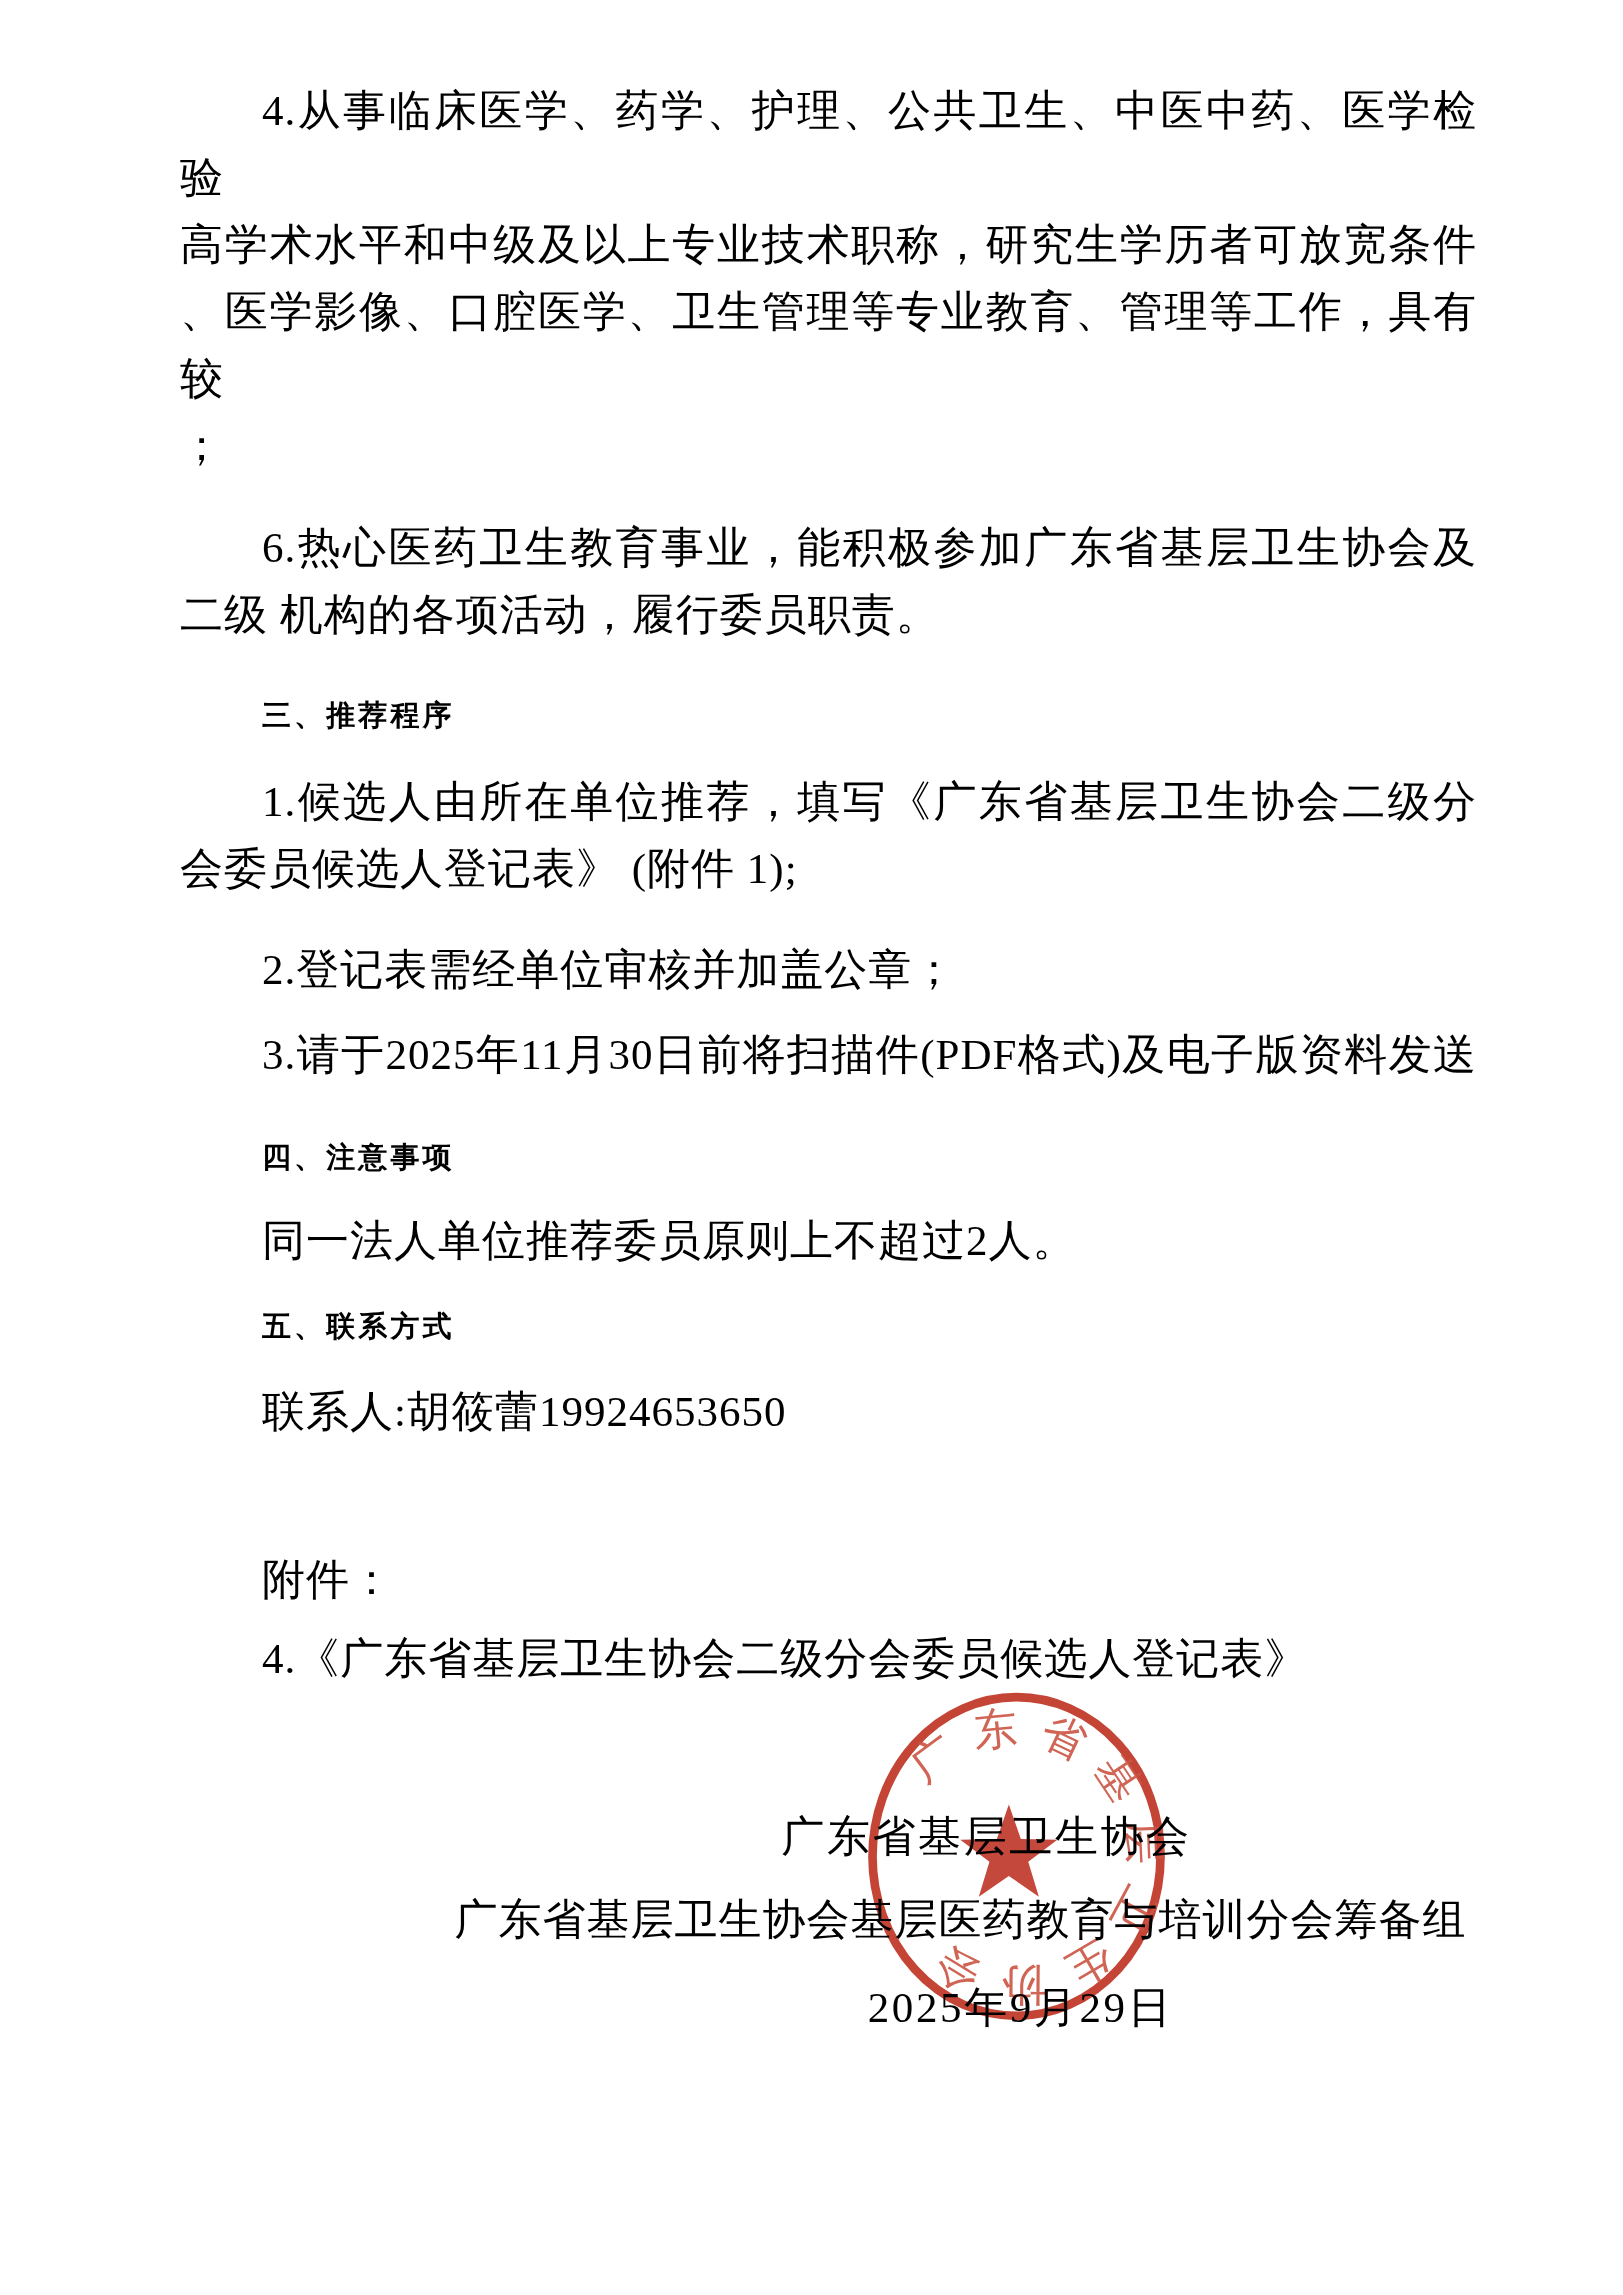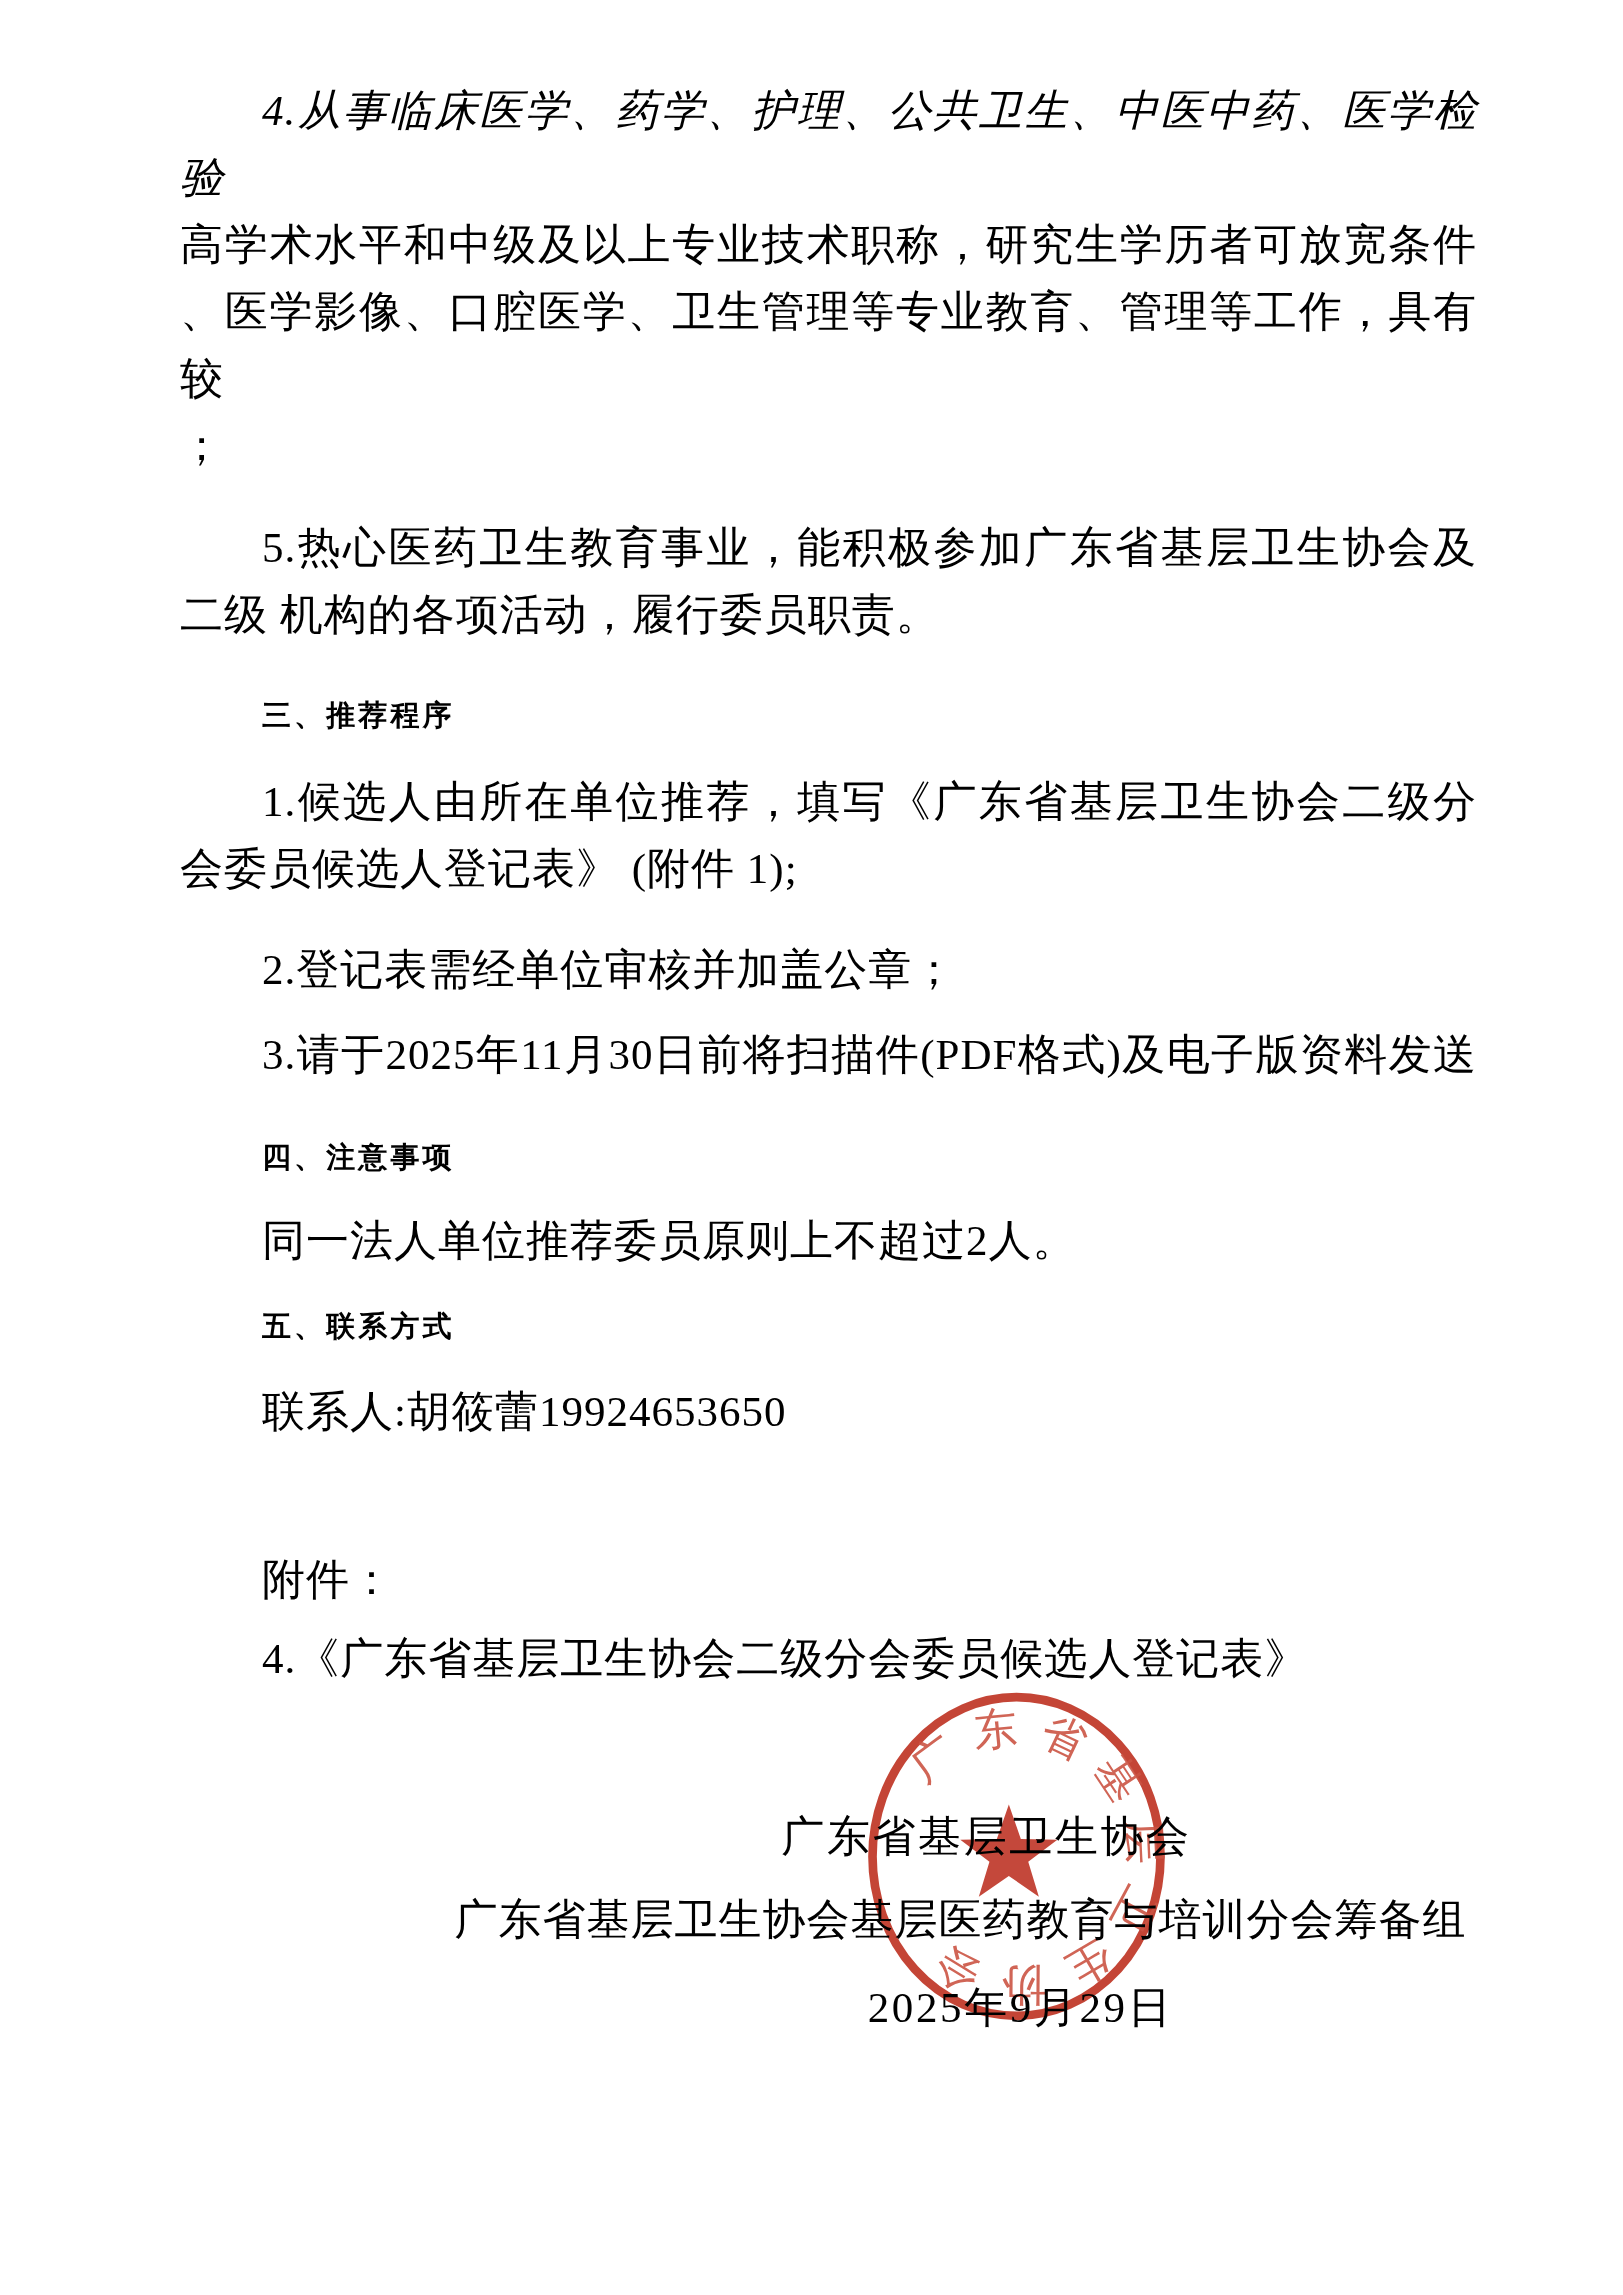--- a/index.html
+++ b/index.html
@@ -21,21 +21,21 @@
     letter-spacing:1px;
   }
   .ln{min-height:67px;}
   .ind{text-indent:82px;}
   .j{text-align:justify;text-align-last:justify;}
   .hd{font-weight:700;letter-spacing:3.1px;font-family:Liberation Sans, sans-serif;font-size:29px;}
   .sig{text-align:center;position:relative;letter-spacing:2.6px;white-space:nowrap;}
   .s1{left:158px;}
   .s2{left:132px;letter-spacing:1px;}
   .s3{left:192px;}
-  .mt150{margin-top:77px;font-style:italic;} .mt69{margin-top:35px;} .mt66{margin-top:34px;}
+  .mt150{margin-top:77px;} .mt69{margin-top:35px;} .mt66{margin-top:34px;}
   .mt38{margin-top:19.4px;}  .mt34{margin-top:17.4px;} .mt70{margin-top:36px;}
   .mt31{margin-top:16px;}  .mt35{margin-top:18px;} .mt198{margin-top:101px;}
   .mt24{margin-top:12.3px;}  .mt218{margin-top:111px;} .mt40{margin-top:20.4px;}
   .seal{
     position:absolute;
     left:863px;top:1688px;
     width:307px;height:337px;
     opacity:0.92;
   }
   .seal svg{display:block;width:100%;height:100%;}
@@ -55,21 +55,21 @@
       </text>
     </svg>
   </div>
 
   <div class="content">
     <div class="ln ind j mt150">4.从事临床医学、药学、护理、公共卫生、中医中药、医学检验</div>
     <div class="ln j">高学术水平和中级及以上专业技术职称，研究生学历者可放宽条件</div>
     <div class="ln j">、医学影像、口腔医学、卫生管理等专业教育、管理等工作，具有较</div>
     <div class="ln">；</div>
 
-    <div class="ln ind j mt69">5.热心医药卫生教育事业，能积极参加广东省基层卫生协会及</div>
+    <div class="ln ind j mt69">6.热心医药卫生教育事业，能积极参加广东省基层卫生协会及</div>
     <div class="ln">二级 机构的各项活动，履行委员职责。</div>
 
     <div class="ln ind hd mt66">三、推荐程序</div>
 
     <div class="ln ind j mt38">1.候选人由所在单位推荐，填写《广东省基层卫生协会二级分</div>
     <div class="ln">会委员候选人登记表》 (附件 1);</div>
 
     <div class="ln ind mt66">2.登记表需经单位审核并加盖公章；</div>
 
     <div class="ln ind j mt34">3.请于2025年11月30日前将扫描件(PDF格式)及电子版资料发送</div>

